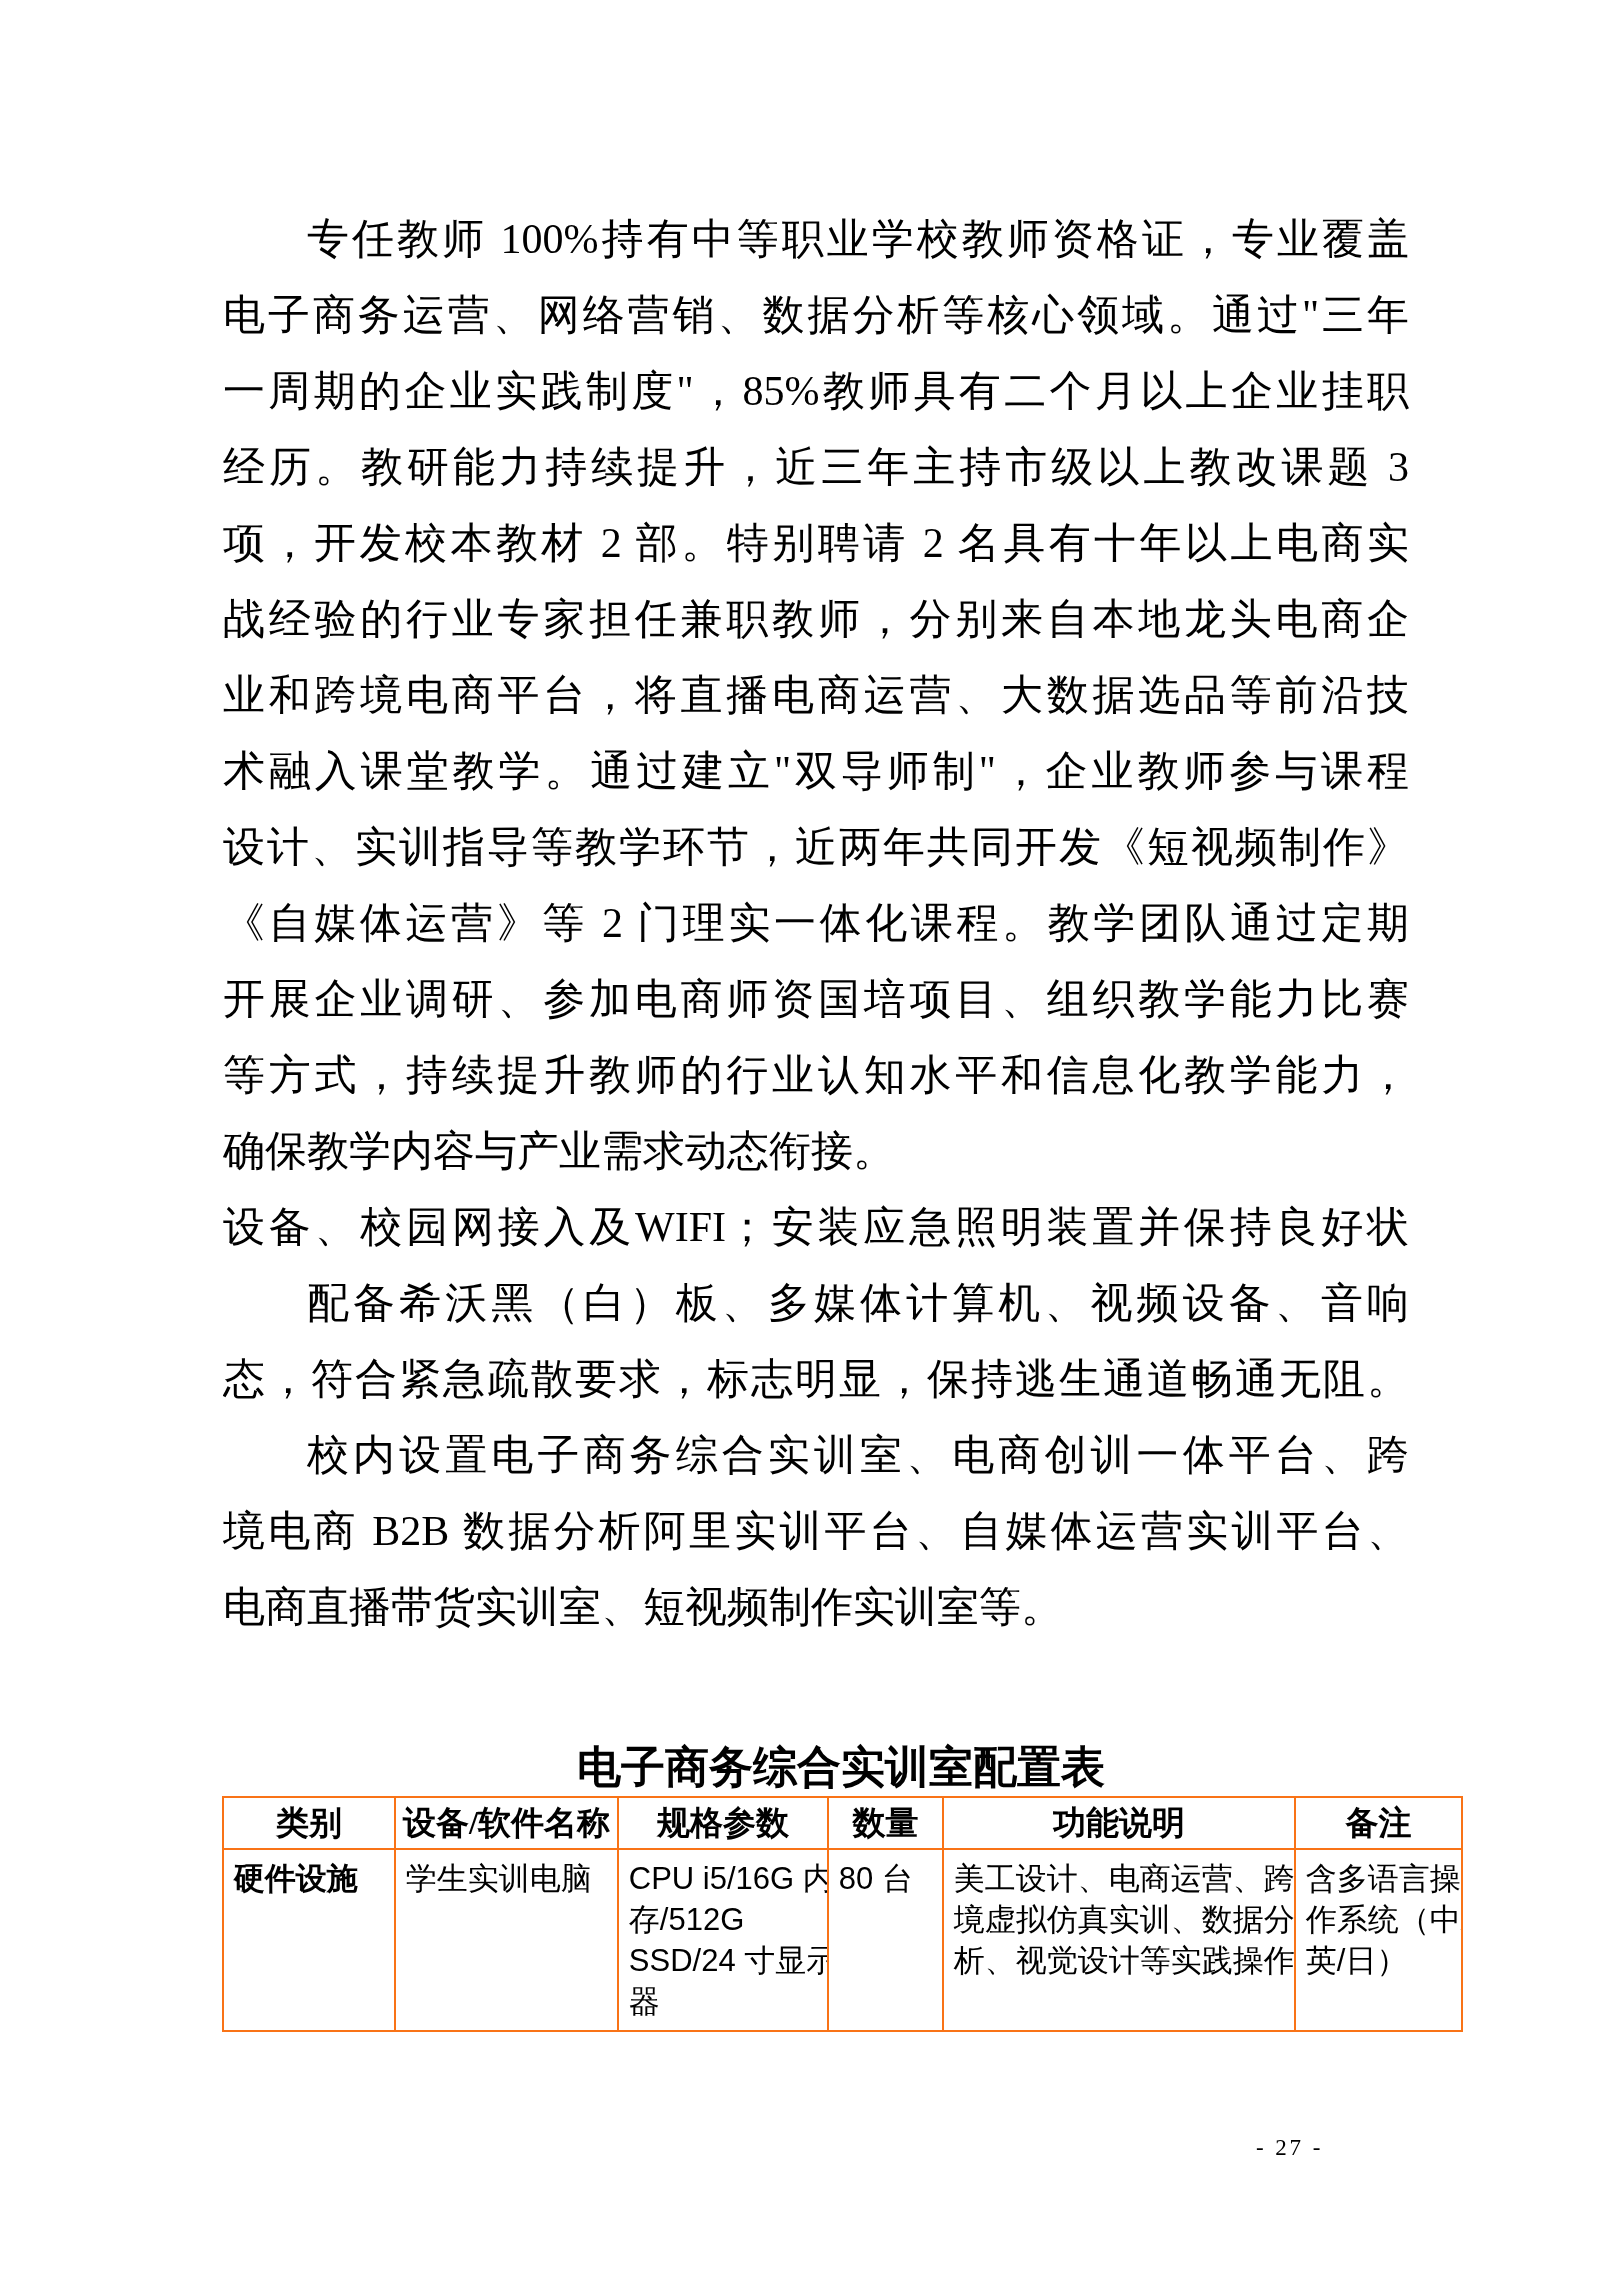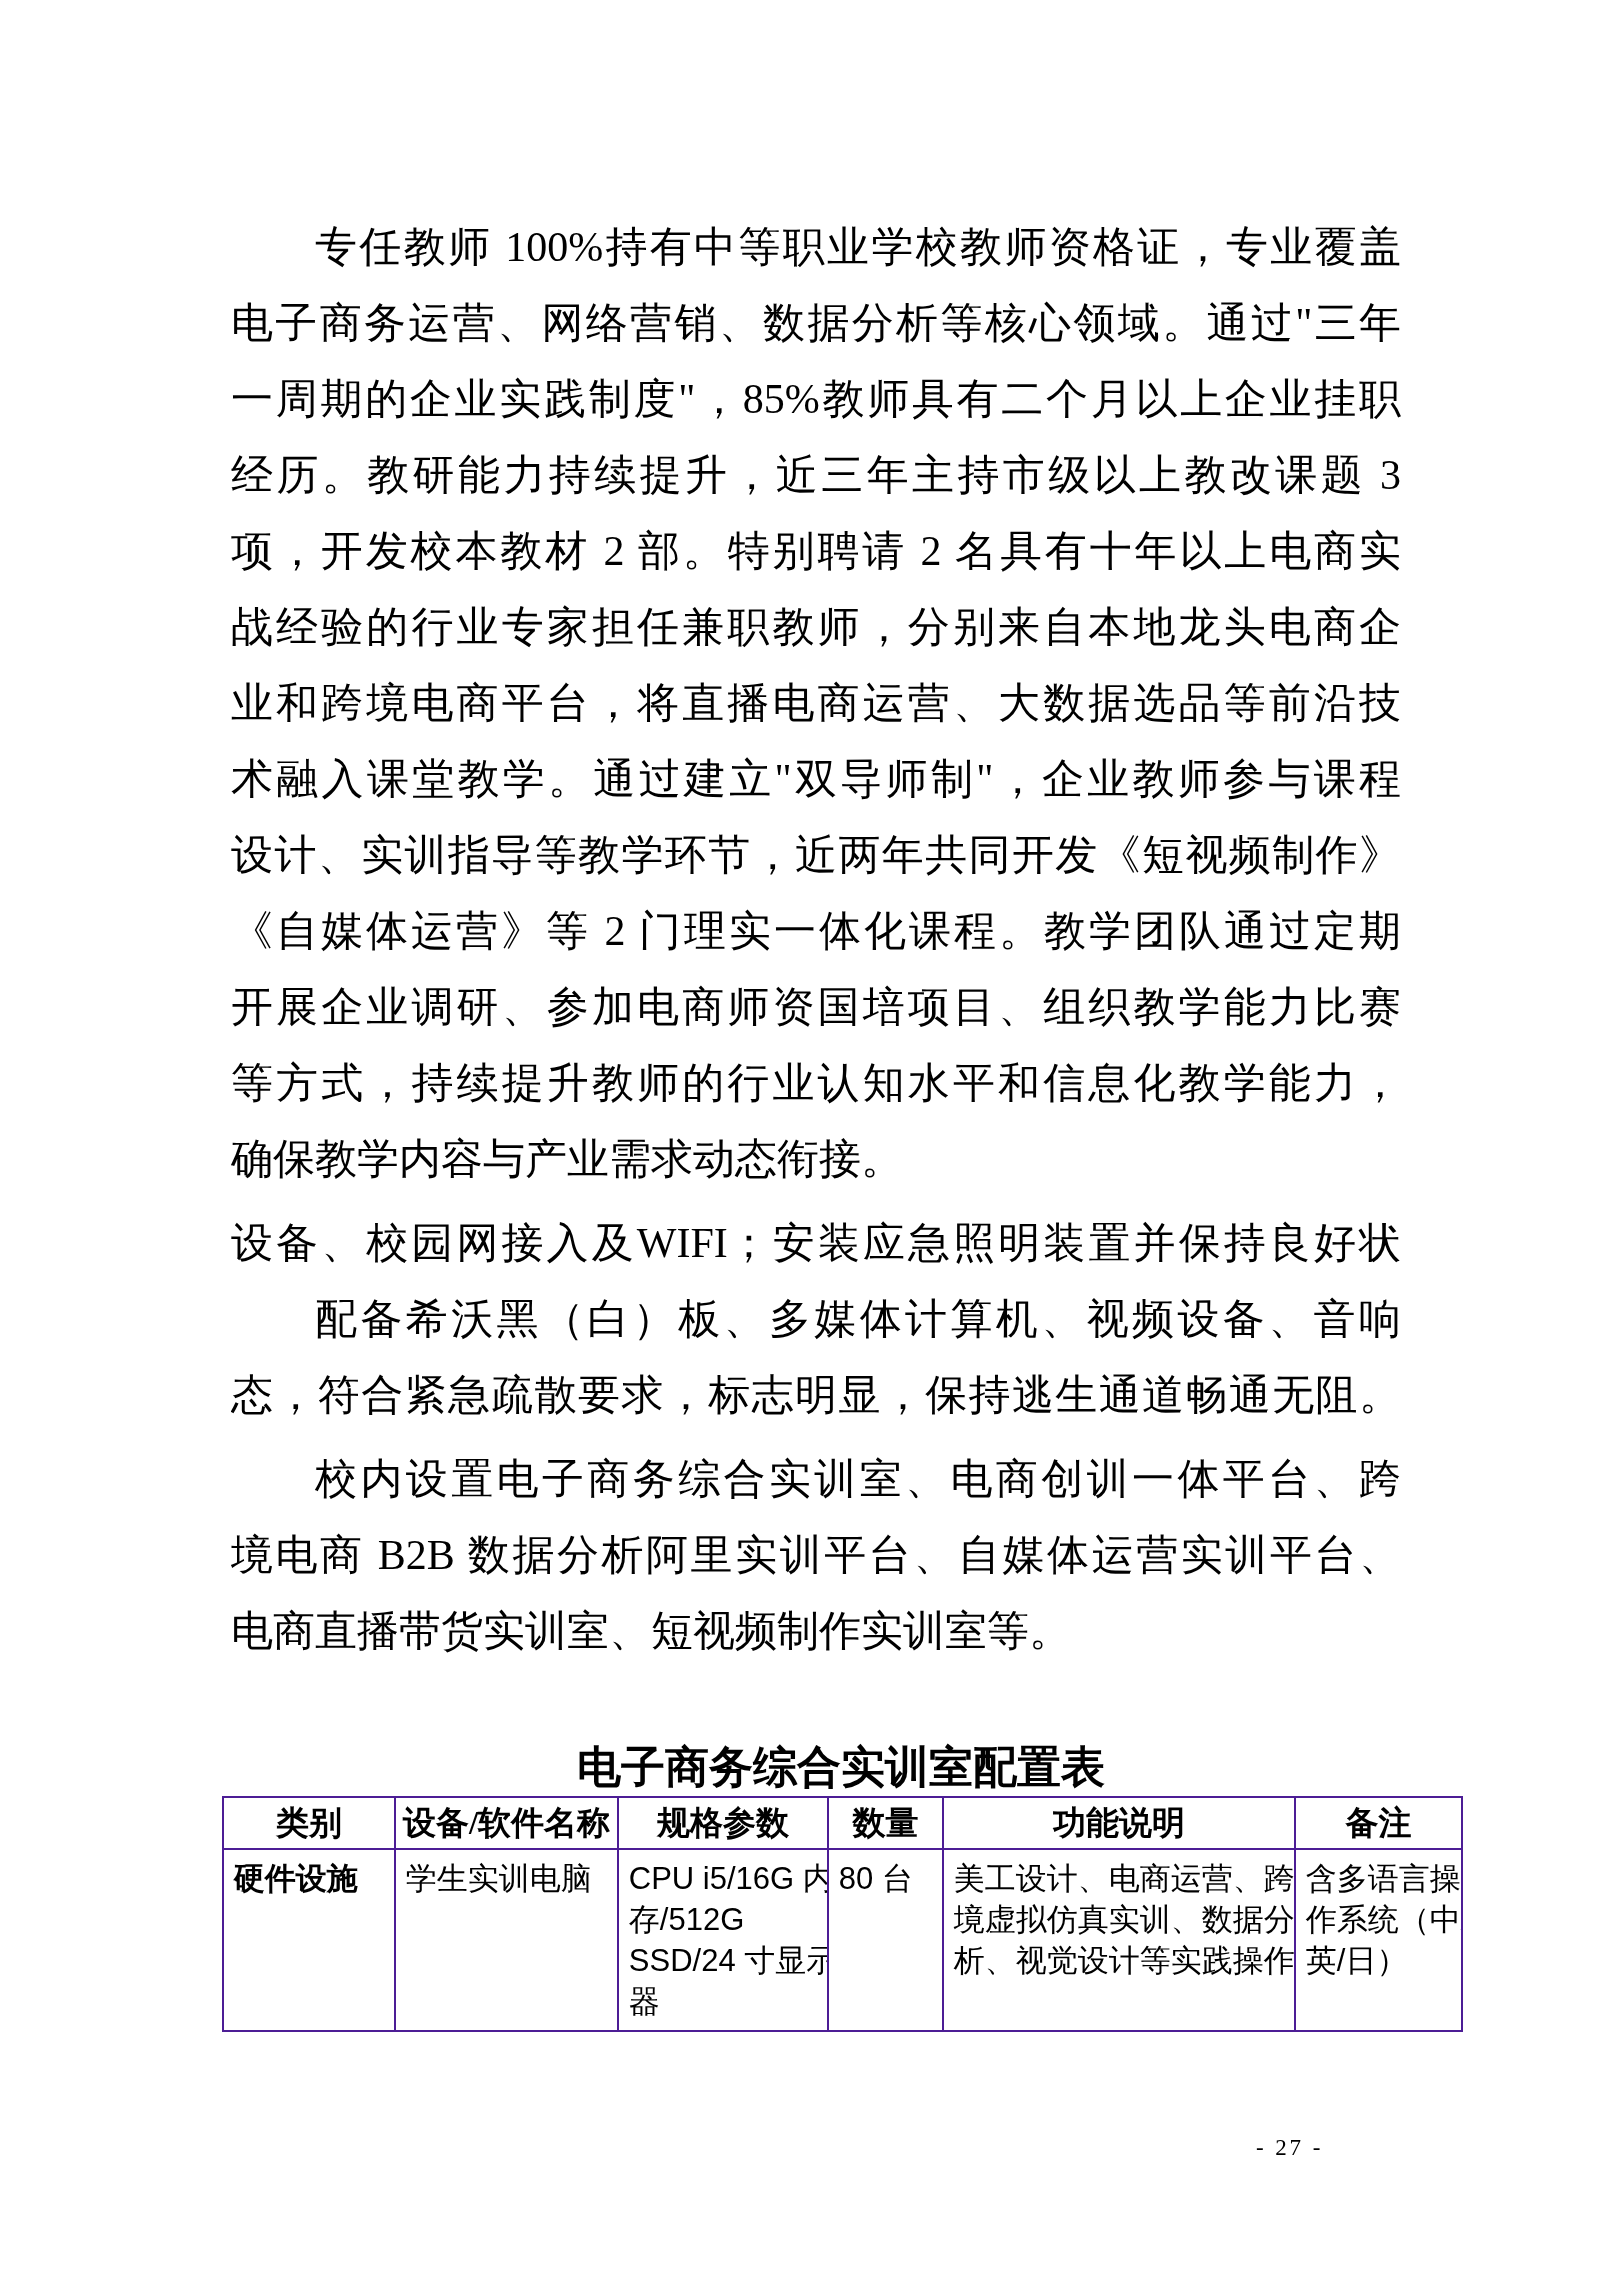--- a/index.html
+++ b/index.html
@@ -4,21 +4,21 @@
 <style>
   html,body{margin:0;padding:0;background:#ffffff;}
   .page{
     position:relative;
     width:1620px;height:2292px;
     background:#ffffff;color:#000000;
     font-family:"Liberation Serif","DejaVu Serif",serif;
     overflow:hidden;
   }
   .textblock{position:absolute;left:223px;top:201px;width:1186px;}
-  .para{margin:8px;padding:0;}
+  .para{margin:0;padding:0;}
   .line{
     font-size:42px;line-height:76px;height:76px;
     text-align:justify;text-align-last:justify;
     overflow:hidden;white-space:normal;
   }
   .line.first{text-indent:2em;}
   .line.lastline{text-align-last:left;}
   .heading{
     font-size:43px;line-height:76px;height:76px;
     font-weight:bold;text-indent:2em;
@@ -26,21 +26,21 @@
   .table-title{
     font-size:44px;line-height:76px;height:76px;
     font-weight:bold;text-align:center;
   }
   table.config-table{
     position:absolute;left:222px;top:1796px;width:1238px;
     border-collapse:collapse;table-layout:fixed;
     border:2.9px solid #000;
   }
   .config-table th,.config-table td{
-    border:2px solid #4c1d95;vertical-align:top;overflow:hidden;
+    border:2px solid #f97316;vertical-align:top;overflow:hidden;
   }
   .config-table th{
     height:50px;padding:0;line-height:50px;
     font-size:33px;font-weight:bold;text-align:center;
     font-family:"Liberation Serif","DejaVu Serif",serif;
   }
   .config-table td{
     height:172px;padding:7.8px 7.8px 0 9.8px;
     font-size:31px;line-height:41px;text-align:left;
     font-family:"Liberation Sans","DejaVu Sans",sans-serif;

